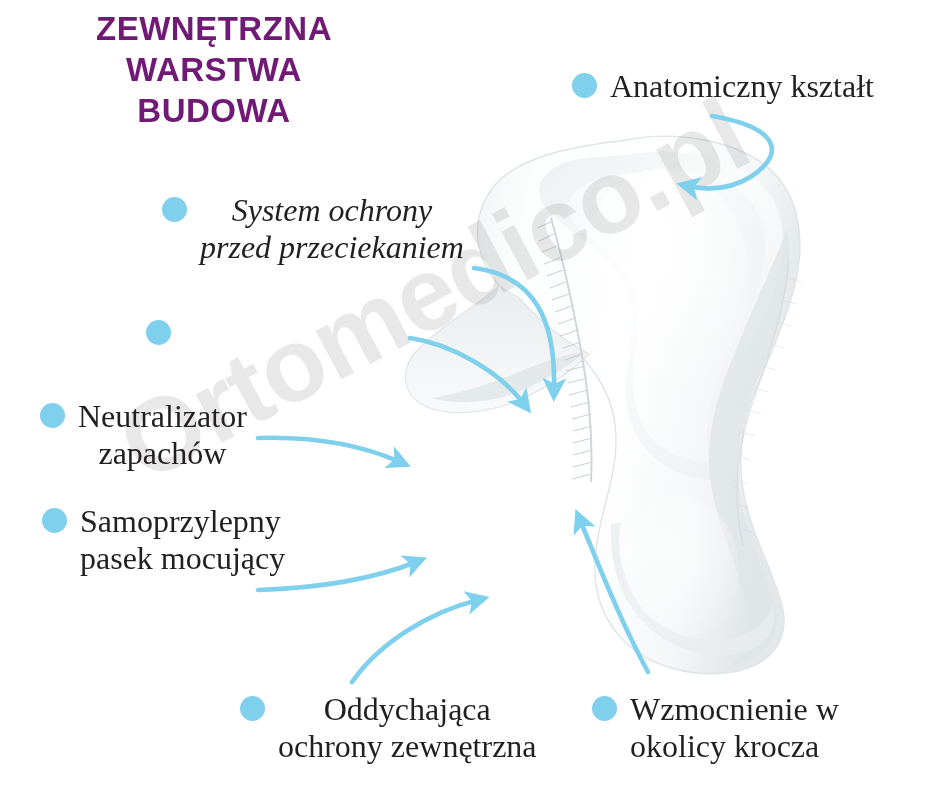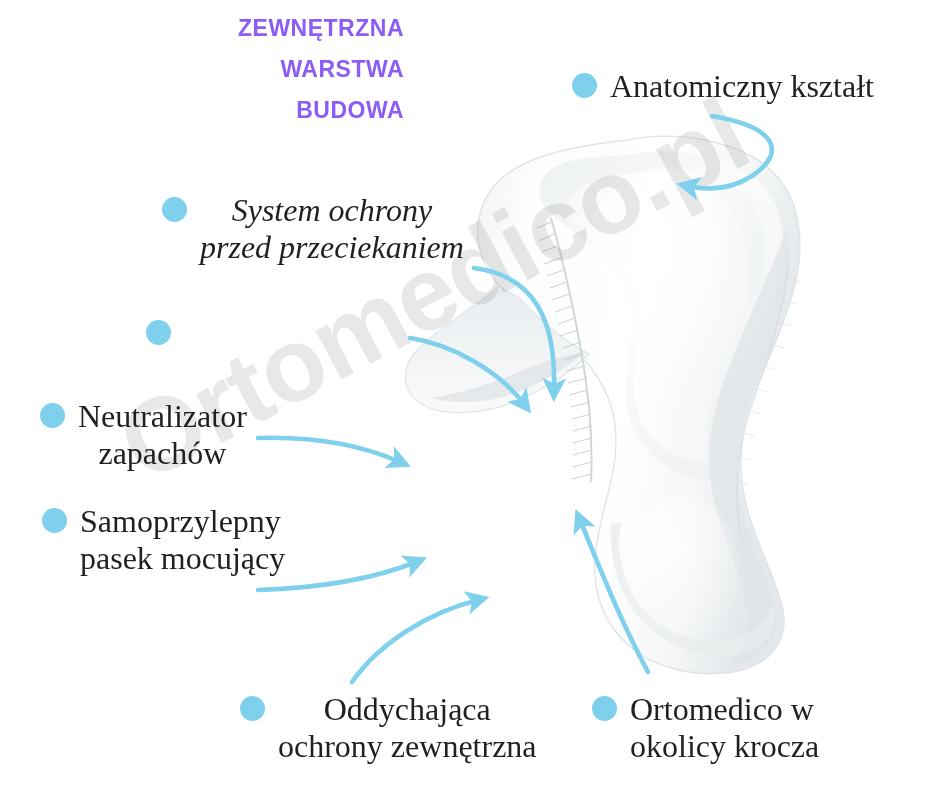--- a/index.html
+++ b/index.html
@@ -46,25 +46,25 @@
     white-space: nowrap;
     letter-spacing: -1px;
   }
 
   
   .title {
     position: absolute;
     left: 24px;
     top: 8px;
     width: 380px;
-    text-align: right;
-    color: #8b5cf6;
+    text-align: center;
+    color: #701a75;
     font-family: "Liberation Sans", sans-serif;
     font-weight: bold;
-    font-size: 23px;
+    font-size: 33px;
     line-height: 41px;
     letter-spacing: 0.5px;
     text-transform: uppercase;
     z-index: 8;
   }
 
   
   .product-wrap {
     position: absolute;
     left: 395px;
@@ -344,17 +344,17 @@
   </div>
 
   <div class="callout center" id="callout-oddychajaca">
     <span class="dot"></span>
     <span class="callout-text">Oddychająca
 ochrony zewnętrzna</span>
   </div>
 
   <div class="callout" id="callout-wzmocnienie">
     <span class="dot"></span>
-    <span class="callout-text">Ortomedico w
+    <span class="callout-text">Wzmocnienie w
 okolicy krocza</span>
   </div>
 
 </div>
 
 </body></html>

